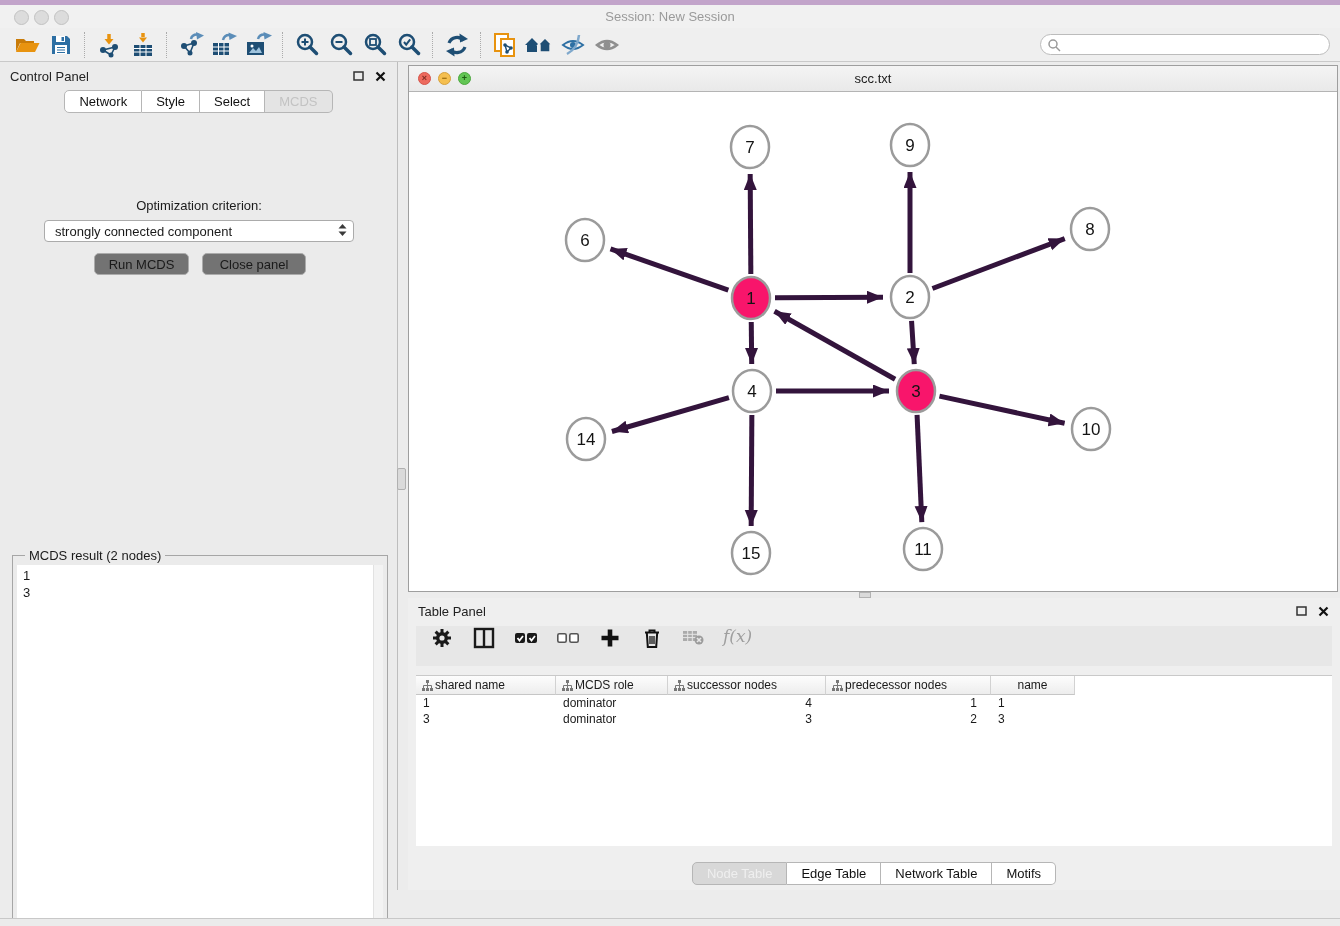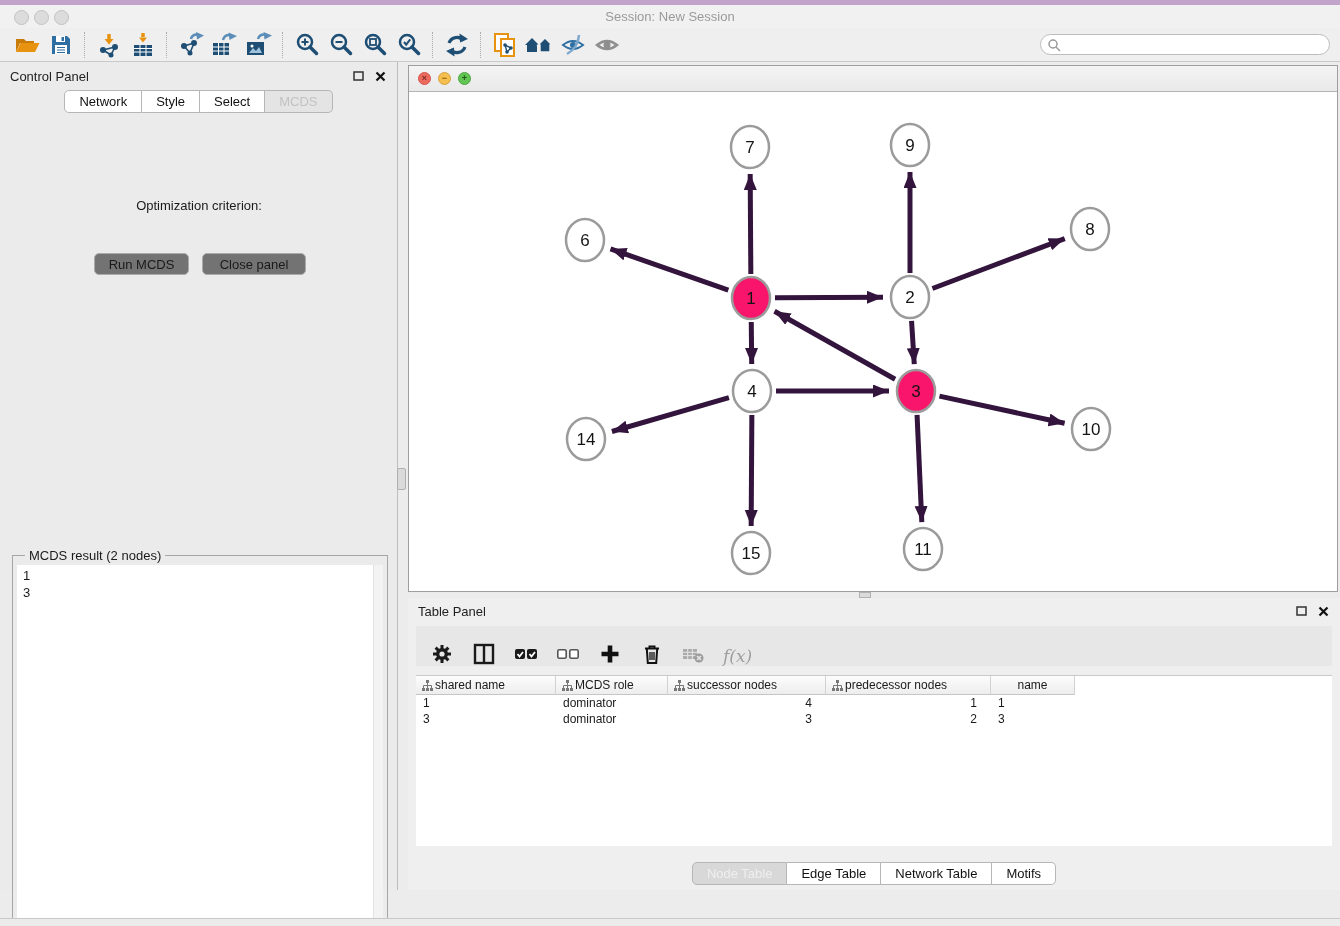--- a/index.html
+++ b/index.html
@@ -46,21 +46,21 @@
   .tl{width:13px;height:13px;border-radius:50%;margin-right:7px;display:flex;align-items:center;justify-content:center;
       font-size:9px;font-weight:bold;line-height:13px;box-sizing:border-box;}
   .tl.red{background:#ED6A5E;border:1px solid #D5544A;color:#7E2C24;}
   .tl.yellow{background:#F5BF4F;border:1px solid #D6A13D;color:#8A5D00;}
   .tl.green{background:#62C554;border:1px solid #4CA73E;color:#1F5E14;}
   #net-title{position:absolute;left:0;right:0;text-align:center;font-size:13px;color:#1a1a1a;}
   #h-handle{left:859px;top:592px;width:12px;height:6px;background:#DADADA;border:1px solid #B2B2B2;box-sizing:border-box;}
   
   #table-panel{left:408px;top:598px;width:932px;height:292px;background:#EFEFEF;}
   #tp-toolbar{position:absolute;left:8px;top:28px;right:8px;height:40px;background:#E7E7E7;
-              display:flex;align-items:flex-end;gap:18px;padding-left:14px;}
+              display:flex;align-items:flex-start;gap:18px;padding-left:14px;}
   .tpbtn{display:flex;align-items:center;justify-content:center;}
   #fx-label{font-family:"DejaVu Serif",serif;font-style:italic;font-size:17px;color:#9E9E9E;}
   #table-body{position:absolute;left:8px;top:77px;width:916px;height:170px;background:#fff;border-top:1px solid #C9C9C9;}
   #t-head{display:flex;height:19px;}
   .th{display:flex;align-items:center;gap:2px;font-size:12px;box-sizing:border-box;padding-left:6px;
       background:linear-gradient(#FDFDFD,#EDEDED);border-right:1px solid #D2D2D2;border-bottom:1px solid #C6C6C6;}
   .tr{display:flex;height:16px;align-items:center;}
   .td{font-size:12px;box-sizing:border-box;padding-left:7px;overflow:hidden;white-space:nowrap;}
   .td.num{text-align:right;padding-right:14px;padding-left:0;}
   #table-tabs-wrap{position:absolute;left:0;right:0;top:264px;display:flex;justify-content:center;}
@@ -239,40 +239,48 @@
         </svg>
       </span>
   </div>
   <div class="segbar" id="control-tabs">
       <span class="seg">Network</span>
       <span class="seg">Style</span>
       <span class="seg">Select</span>
       <span class="seg selected">MCDS</span>
     </div>
   <div id="opt-label" class="abs">Optimization criterion:</div>
+  <div id="opt-select" class="abs">
+    <span>strongly connected component</span>
+    <span class="chev"><svg width="9" height="12">
+          <polygon points="4.5,0 8.5,4.5 0.5,4.5" fill="#3A3A3A"></polygon>
+          <polygon points="0.5,7.5 8.5,7.5 4.5,12" fill="#3A3A3A"></polygon>
+        </svg></span>
+  </div>
   <div class="mac-btn" style="left:94px;top:191px;width:95px;">Run MCDS</div>
   <div class="mac-btn" style="left:202px;top:191px;width:104px;">Close panel</div>
   <div id="groupbox" class="abs">
     <span id="group-title">MCDS result (2 nodes)</span>
     <div id="result-area">
       <div id="result-lines">
           <div>1</div>
           <div>3</div>
         </div>
       <div id="result-scroll"></div>
     </div>
   </div>
 </div>
 <div id="v-handle" class="abs"></div>
 
 <div id="net-frame" class="abs">
   <div id="net-titlebar">
     <span class="tl red">×</span>
     <span class="tl yellow">−</span>
     <span class="tl green">+</span>
+    <span id="net-title">scc.txt</span>
   </div>
   <svg id="net-svg" width="928" height="500">
     <defs>
       <marker id="arrow" markerUnits="userSpaceOnUse" markerWidth="18" markerHeight="14" refX="16" refY="6.5" orient="auto">
         <path id="arrow-path" d="M0,0 L16,6.5 L0,13 Z" fill="#33143C"></path>
       </marker>
     </defs>
     <g id="edges-layer">
         <line x1="341.84106308791655" y1="182.0005262753956" x2="341.1788040260939" y2="81.99940794017996" stroke="#33143C" stroke-width="5" marker-end="url(#arrow)"></line>
         <line x1="319.34314698911055" y1="198.08375015282175" x2="201.48895963725064" y2="156.90578107807553" stroke="#33143C" stroke-width="5" marker-end="url(#arrow)"></line>

